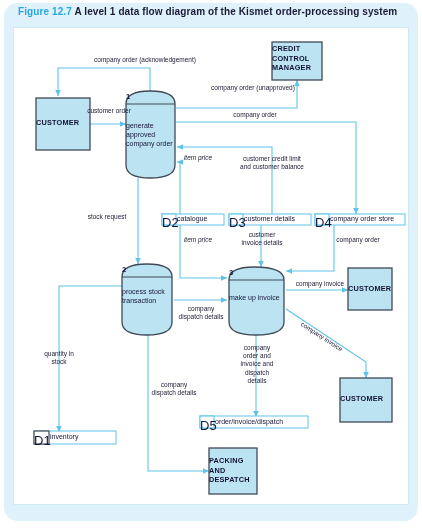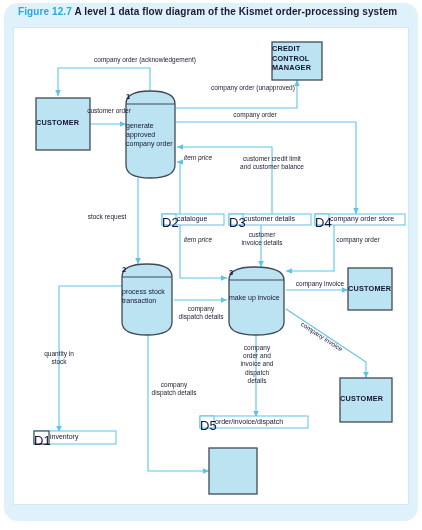--- a/index.html
+++ b/index.html
@@ -201,20 +201,21 @@
     </svg>
 
     <div class="node-label entity-label" style="left:22px; top:90px; width:54px;">CUSTOMER</div>
 
     <div class="node-label entity-label" style="left:258px; top:16px; width:50px;">CREDIT CONTROL MANAGER</div>
 
     <div class="node-label entity-label" style="left:334px; top:256px; width:44px;">CUSTOMER</div>
 
     <div class="node-label entity-label" style="left:326px; top:366px; width:52px;">CUSTOMER</div>
 
+    <div class="node-label entity-label" style="left:195px; top:428px; width:48px;">PACKING AND DESPATCH</div>
 
     <div class="node-label proc-num" style="left:112px; top:64px; width:49px;">1</div>
     <div class="node-label proc-num" style="left:108px; top:237px; width:50px;">2</div>
     <div class="node-label proc-num" style="left:215px; top:240px; width:55px;">3</div>
 
     <div class="node-label proc-label" style="left:112px; top:93px; width:49px;">generate approved company order</div>
     <div class="node-label proc-label" style="left:108px; top:259px; width:50px;">process stock transaction</div>
     <div class="node-label proc-label" style="left:215px; top:265px; width:55px;">make up invoice</div>
 
     <div class="node-label store-id" style="left:20px; top:405px; width:38px;">D1</div>

